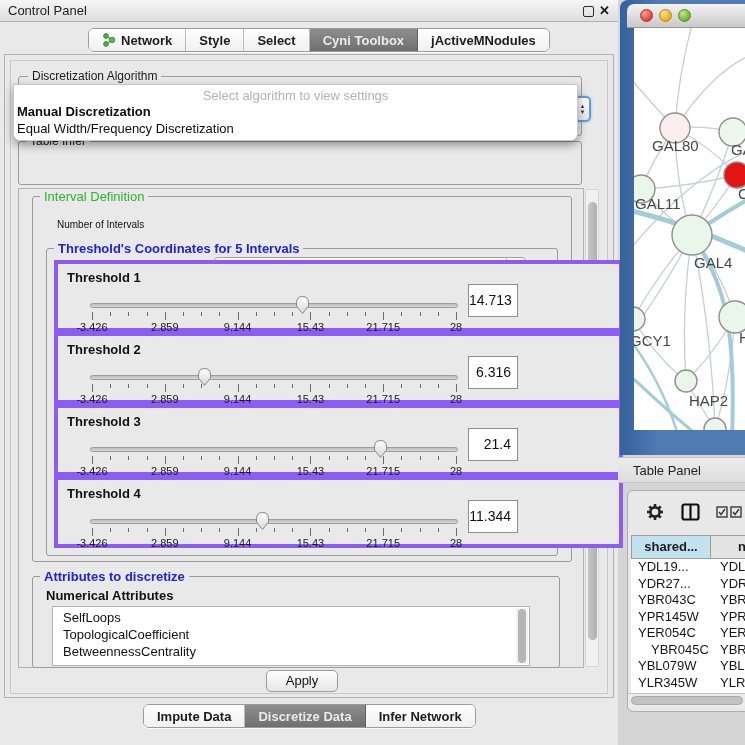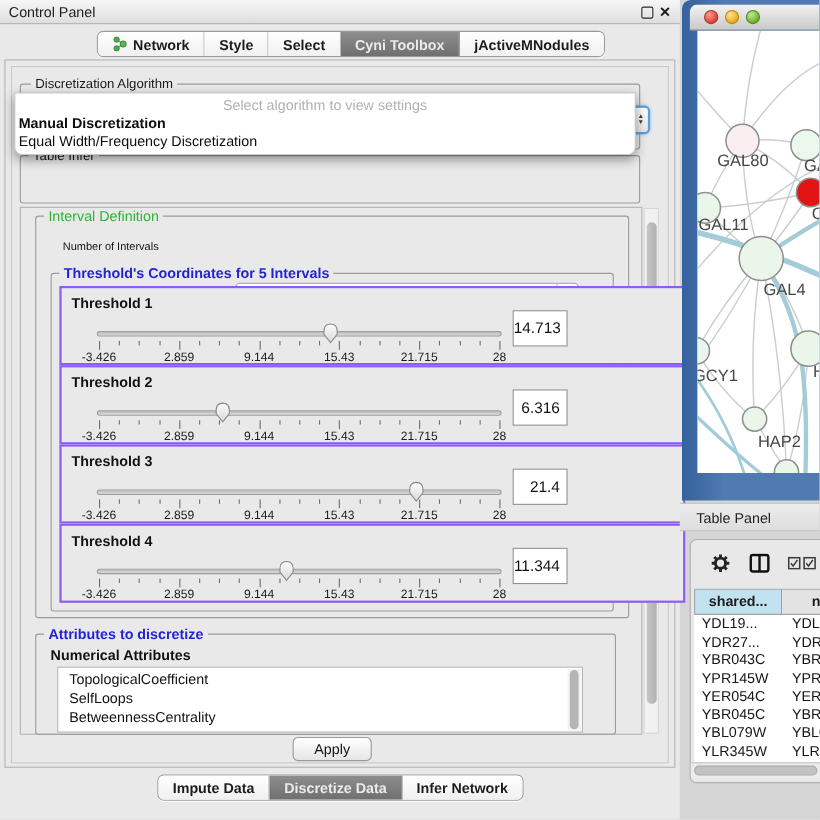--- a/index.html
+++ b/index.html
@@ -64,21 +64,21 @@
   #scroll-region { position:absolute; left:18px; top:188px; width:566px; height:480px;
     border:1px solid #b3b3b3; background:#e9e9e9; }
   .vsb { position:absolute; background:#f1f1f1; border:1px solid #d6d6d6; }
   .vsb .thumb { position:absolute; left:2px; width:9px; border-radius:5px;
     background:linear-gradient(90deg,#c6c6c6,#b0b0b0); }
   #content-vsb { left:585px; top:189px; width:14px; height:478px; }
   #content-vsb .thumb { top:12px; height:438px; }
 
   
   .thr-panel { position:absolute; left:54px; width:569px; height:72px;
-    border:2px solid #8b5cf6; background:#e9e9e9; }
+    border:4px solid #8b5cf6; background:#e9e9e9; }
   .thr-label { position:absolute; left:9px; top:6px; font-size:13px; font-weight:bold; color:#111; }
   .track { position:absolute; left:32px; top:39px; width:368px; height:5px;
     background:linear-gradient(#bdbdbd,#d9d9d9); border:1px solid #9c9c9c; border-radius:3px; }
   .thumb-svg { position:absolute; top:31px; width:17px; height:20px; }
   .ticks { position:absolute; left:34px; top:48px; width:364px; height:9px; }
   .tick { position:absolute; width:1px; background:#6d6d6d; top:0; }
   .scale-labels { position:absolute; left:34px; top:57px; width:364px; height:12px; }
   .scale-label { position:absolute; transform:translateX(-50%); font-size:11px; color:#1b1b1b; white-space:nowrap; }
   .valbox { position:absolute; left:410px; top:20px; width:50px; height:33px; background:#ffffff;
     border:1px solid #8f8f8f; font-size:14px; color:#111; text-align:right;
@@ -382,22 +382,22 @@
         </div>
         <div class="valbox">11.344</div>
       </div>
     </div>
 
   <div class="groupbox" style="left:32px; top:576px; width:528px; height:92px;"></div>
   <span class="group-title t-blue" style="left:40px; top:570px;">Attributes to discretize</span>
   <span class="abs" style="left:46px; top:588px; font-size:13px; font-weight:bold; color:#111;">Numerical Attributes</span>
   <div id="attr-list">
     <div id="attr-items" style="padding-top:2px;">
+        <div class="attr-item">SelfLoops</div>
         <div class="attr-item">TopologicalCoefficient</div>
-        <div class="attr-item">SelfLoops</div>
         <div class="attr-item">BetweennessCentrality</div>
       </div>
     <div id="attr-vsb">
       <div class="thumb"></div>
     </div>
   </div>
 
   <div id="apply-button" class="mac-btn">Apply</div>
 
   <div id="bottom-tabbar" class="seg">
@@ -521,21 +521,21 @@
         </div>
         <div class="t-row">
           <div class="t-cell" style="width: 80px; padding-left: 7px;">YPR145W</div>
           <div class="t-cell" style="width: 60px; padding-left: 9px;">YPR1</div>
         </div>
         <div class="t-row">
           <div class="t-cell" style="width: 80px; padding-left: 7px;">YER054C</div>
           <div class="t-cell" style="width: 60px; padding-left: 9px;">YER0</div>
         </div>
         <div class="t-row">
-          <div class="t-cell" style="width: 80px; padding-left: 7px;">YBR045C</div>
+          <div class="t-cell" style="width: 80px; padding-left: 20px;">YBR045C</div>
           <div class="t-cell" style="width: 60px; padding-left: 9px;">YBR0</div>
         </div>
         <div class="t-row">
           <div class="t-cell" style="width: 80px; padding-left: 7px;">YBL079W</div>
           <div class="t-cell" style="width: 60px; padding-left: 9px;">YBL0</div>
         </div>
         <div class="t-row">
           <div class="t-cell" style="width: 80px; padding-left: 7px;">YLR345W</div>
           <div class="t-cell" style="width: 60px; padding-left: 9px;">YLR3</div>
         </div>

